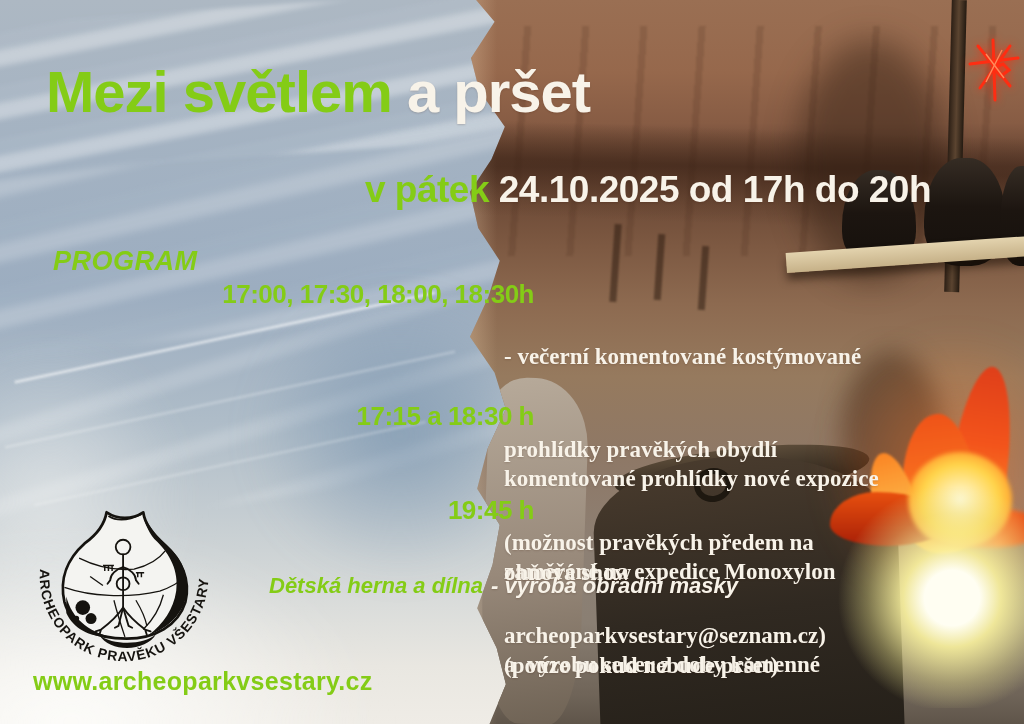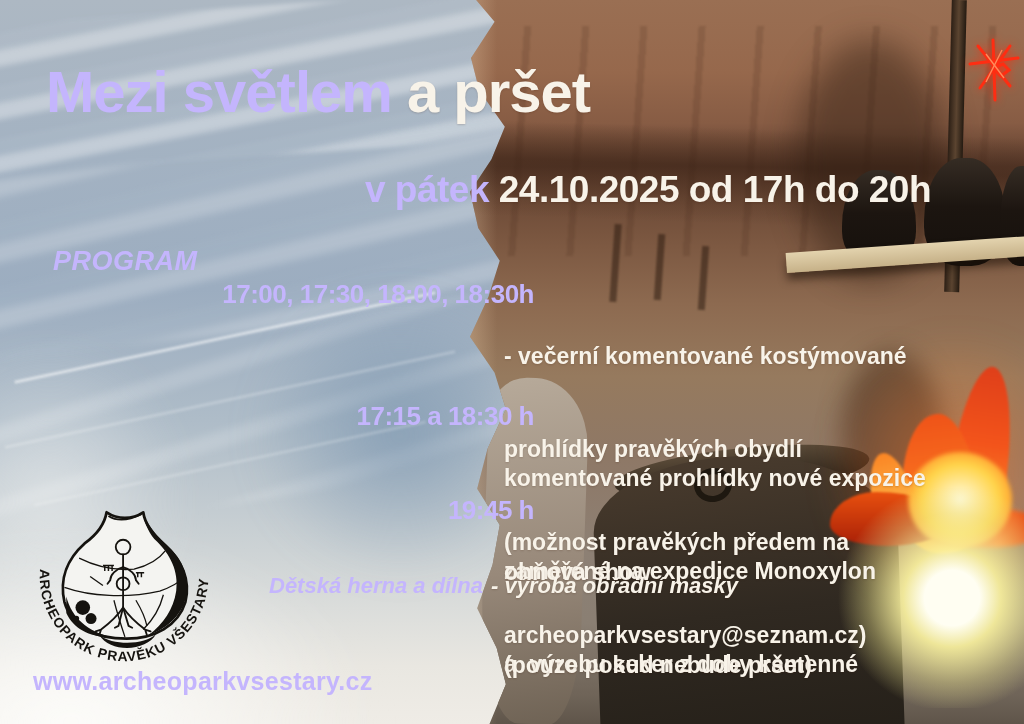--- a/index.html
+++ b/index.html
@@ -68,27 +68,27 @@
     background:radial-gradient(ellipse,#fffbe0,#ffd44a 52%,#ff9d2e 76%,rgba(255,157,46,0));border-radius:50%;}
   .embers{left:830px;top:492px;width:116px;height:54px;filter:blur(1px);
     background:linear-gradient(180deg,#e8500f,#a81f07);border-radius:40% 60% 50% 50% / 60% 50% 40% 40%;}
   .ember2{left:926px;top:508px;width:120px;height:40px;filter:blur(2px);
     background:linear-gradient(90deg,#c22f0c,#ff6a1f 60%,#d43c10);border-radius:50%;}
   .lamp{left:832px;top:488px;width:240px;height:220px;
     background:radial-gradient(circle at 50% 50%,#fffef2 0 17%,rgba(250,242,158,.9) 30%,rgba(236,228,142,.4) 52%,rgba(236,228,142,0) 70%);}
   .ornament{left:966px;top:34px;width:56px;height:74px;filter:drop-shadow(0 0 4px rgba(255,45,12,.9));}
   
   .txt{position:absolute;z-index:5;}
-  .dark{color:#c4b5fd;}
+  .dark{color:#84cc16;}
   .light{color:#f8f3e9;text-shadow:0 1px 2px rgba(60,30,10,.18);}
   .title{left:46px;top:58px;font-size:58px;letter-spacing:-1px;white-space:pre;}
   .dateline{left:365px;top:169px;font-size:37px;letter-spacing:-.5px;white-space:pre;}
   .programlabel{left:53px;top:246px;font-size:27px;letter-spacing:.5px;font-style:italic;}
   .rowtime{left:0;width:490px;text-align:right;font-size:26px;letter-spacing:-.5px;white-space:pre;margin-left:44px;}
-  .rowlines{left:504px;font-size:23px;line-height:31px;white-space:pre;}
+  .rowlines{left:504px;font-size:23px;line-height:31px;white-space:pre;font-family:Liberation Serif, serif;}
   .t1,.l1{top:279px;} .t2,.l2{top:401px;} .t3,.l3{top:495px;}
   .workshop{left:269px;top:573px;font-size:22px;white-space:pre;font-style:italic;}
   .workshop .light{margin-left:8px;}
   .website{left:33px;top:667px;font-size:25px;letter-spacing:.3px;}
   .logo{position:absolute;left:26px;top:492px;z-index:4;}
 </style>
 </head>
 <body>
 
 <div id="poster">

